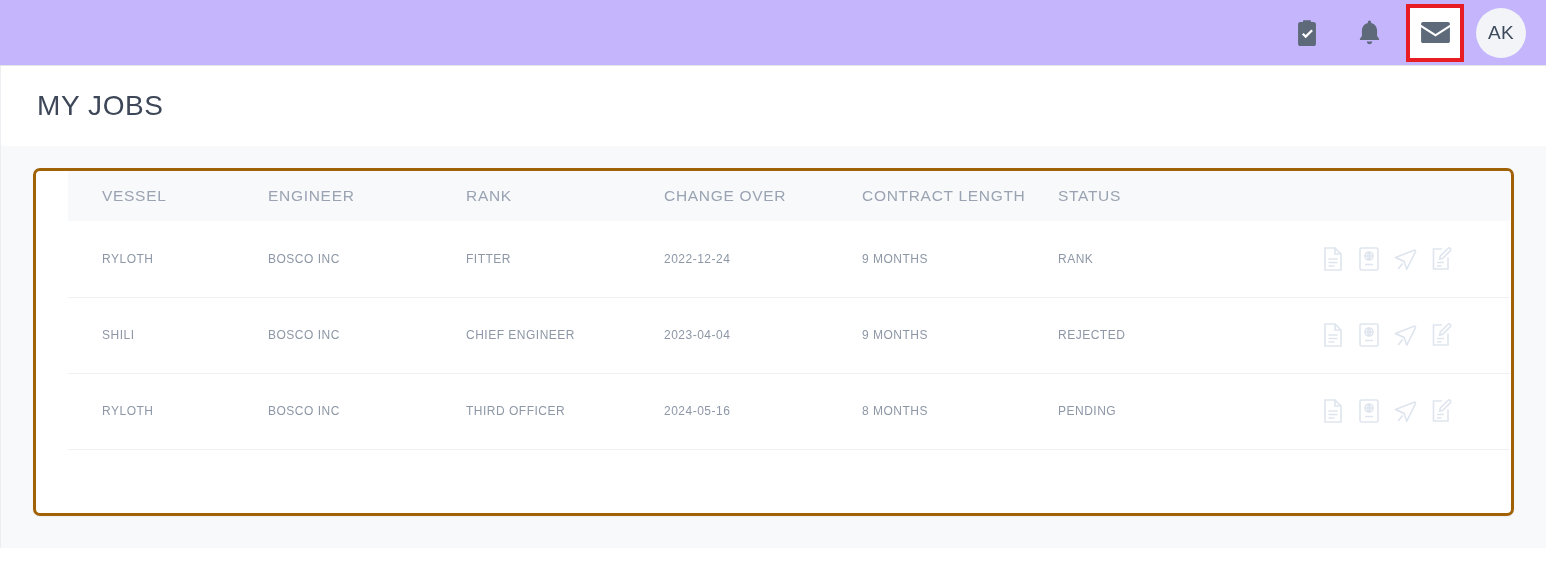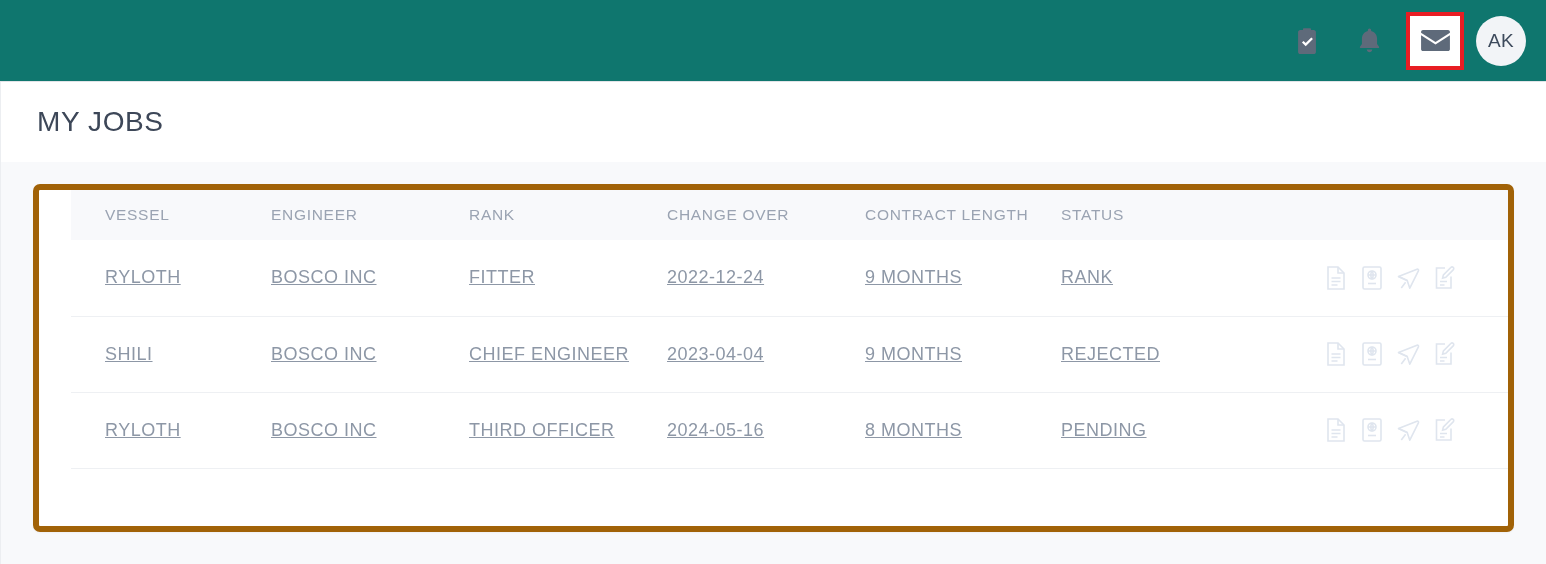--- a/index.html
+++ b/index.html
@@ -10,22 +10,22 @@
   body {
     width: 1546px;
     height: 564px;
     background: #ffffff;
     font-family: "Liberation Sans", sans-serif;
     overflow: hidden;
   }
 
   
   .topbar {
-    height: 82px;
-    background: #0f766e;
+    height: 66px;
+    background: #c4b5fd;
     border-bottom: 1px solid #e2e4e8;
     display: flex;
     align-items: center;
     justify-content: flex-end;
     padding-right: 16px;
   }
   .topbar-actions {
     display: flex;
     align-items: center;
     gap: 0px;
@@ -85,21 +85,21 @@
 
   
   .content {
     background: #f8f9fb;
     height: 402px;
     padding: 22px 32px 0 32px;
     border-left: 1px solid #eceef1;
   }
   .card {
     background: #ffffff;
-    border: 6px solid #a16207;
+    border: 3px solid #a16207;
     border-radius: 7px;
     box-shadow: 0 1px 2px rgba(16,24,40,0.04);
     height: 348px;
     padding: 0 32px;
     overflow: hidden;
   }
 
   
   table.jobs {
     width: 100%;
@@ -114,28 +114,27 @@
     letter-spacing: 0.7px;
     text-align: left;
     height: 50px;
     padding: 0 0 0 4px;
     vertical-align: middle;
   }
   table.jobs thead th:first-child { padding-left: 34px; }
 
   table.jobs tbody td {
     color: #8d97a6;
-    font-size: 18px;
+    font-size: 12px;
     letter-spacing: 0.5px;
     height: 76px;
     padding: 0 0 0 4px;
     border-bottom: 1px solid #eef0f3;
     vertical-align: middle;
     white-space: nowrap;
-    text-decoration: underline;
   }
   table.jobs tbody td:first-child { padding-left: 34px; }
 
   .col-vessel   { width: 196px; }
   .col-employer { width: 198px; }
   .col-rank     { width: 198px; }
   .col-change   { width: 198px; }
   .col-length   { width: 196px; }
   .col-status   { width: 200px; }
   .col-actions  { width: 256px; }

